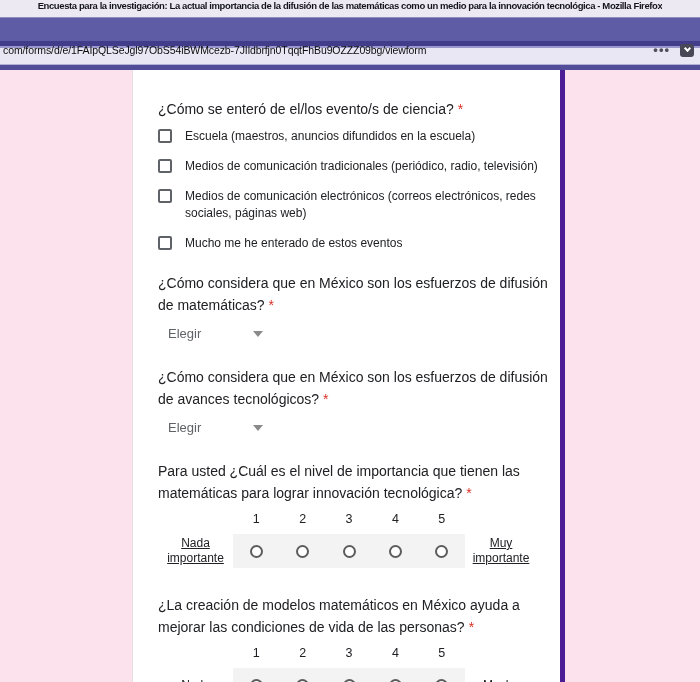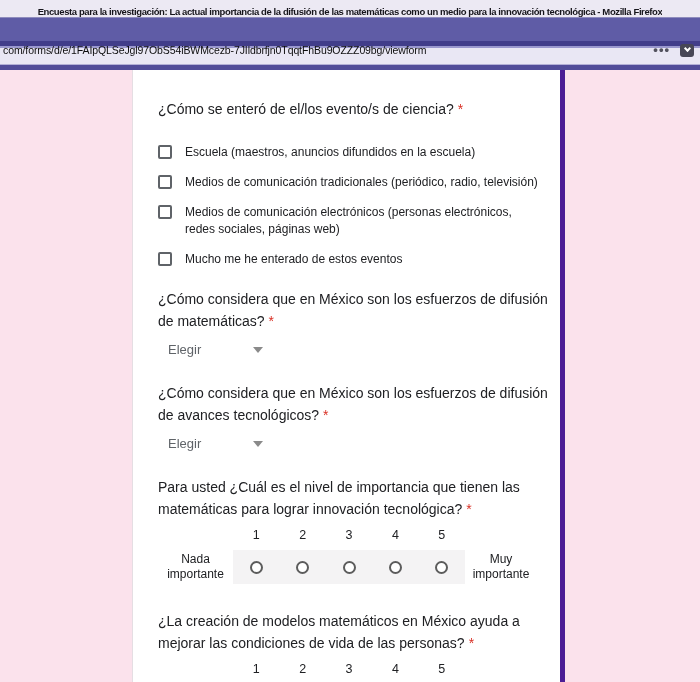--- a/index.html
+++ b/index.html
@@ -2,21 +2,21 @@
 <html><head>
 <meta charset="utf-8">
 <style>
   * { margin:0; padding:0; box-sizing:border-box; }
   html,body { width:700px; height:682px; overflow:hidden; }
   body { font-family:"Liberation Sans", sans-serif; background:#fbe2ec; }
 
   .window { width:700px; height:682px; display:flex; flex-direction:column; box-shadow: inset 0 0 0 1px #bcb9cb; }
 
   
-  .titlebar { height:17px; background:#ece9f3; display:flex; align-items:flex-end; justify-content:center; flex:none; }
+  .titlebar { height:17px; background:#ece9f3; display:flex; align-items:flex-start; justify-content:center; flex:none; }
   .titlebar span { font-size:9.5px; font-weight:bold; letter-spacing:-0.4px; color:#15141a; white-space:nowrap; overflow:hidden; }
   .tabstrip { height:24px; background:#5f5ca6; flex:none; border-top:1px solid #8f8cbd; }
   .navband  { height:5px; background:#413d8a; flex:none; }
   .navline  { height:2px; background:#9a98ce; flex:none; }
   .urlrow { height:16px; background:#e9e7f4; flex:none; display:flex; align-items:center; padding:0 6px 12px 3px; }
   .url { font-size:10.5px; color:#0c0c0d; letter-spacing:-0.1px; white-space:nowrap; overflow:hidden; flex:1; }
   .dots { font-size:13px; font-weight:bold; color:#52525e; line-height:10px; margin-right:10px; letter-spacing:1px; cursor:default; }
   .badge { width:14px; height:13px; background:#474756; border-radius:3px; display:flex; align-items:center; justify-content:center; }
   .badge .chev { width:5px; height:5px; border-right:2px solid #fff; border-bottom:2px solid #fff; transform:rotate(45deg); margin-top:-3px; }
   .stripline { height:1px; background:#b3b0d6; flex:none; }
@@ -25,41 +25,41 @@
   
   .page { flex:1; background:#fbe2ec; display:flex; justify-content:center; overflow:hidden; }
   .card { width:433px; margin-left:-3px; background:#ffffff; border-left:1px solid #e5dee3; border-right:5px solid #4c1d95;
           padding:28px 6px 0 25px; overflow:hidden; }
 
   .question { margin-bottom:0; }
   .qtitle { font-size:14px; font-weight:normal; color:#202124; line-height:22px; max-width:402px; }
   .req { color:#d93025; margin-left:4px; }
 
   
-  .opts { margin-top:24px; }
+  .opts { margin-top:8px; }
   .opt { display:flex; align-items:flex-start; margin-bottom:13px; cursor:pointer; }
   .cb { width:14px; height:14px; border:2px solid #5f6368; border-radius:2px; flex:none; margin-right:13px; margin-top:1px; }
   .optlabel { font-size:12px; color:#202124; line-height:17px; max-width:360px; }
 
   
   .dropdown { display:inline-flex; align-items:center; margin:10px 0 0 10px; cursor:pointer; }
   .ddtext { font-size:13px; color:#5f6368; }
   .ddarrow { width:0; height:0; border-left:5px solid transparent; border-right:5px solid transparent;
              border-top:6px solid #8a8a8a; margin-left:52px; }
 
   
   .scale { display:flex; align-items:flex-end; margin-top:5px; }
   .scale-mid { width:232px; display:flex; flex-direction:column; }
   .nums { display:flex; height:20px; margin-bottom:2px; }
   .nums span { flex:1; text-align:center; font-size:12.5px; color:#202124; }
   .radios { height:34px; background:#f4f3f4; display:flex; align-items:center; }
   .rcell { flex:1; display:flex; align-items:center; justify-content:center; cursor:pointer; }
   .radio { width:13px; height:13px; border:2px solid #5c5c5c; border-radius:50%; background:#fff; }
   .scale-label { height:34px; display:flex; align-items:center; justify-content:center; text-align:center;
-                 font-size:12px; color:#202124; line-height:15px; }
+                 font-size:12px; color:#202124; line-height:15px;text-decoration:underline; }
   .scale-label.left { width:75px; }
   .scale-label.right { width:72px; }
   .sec-mb-a { margin-bottom:20px; }
   .sec-mb-b { margin-bottom:24px; }
   .title-mb { margin-bottom:8px; }
   .scale-sec-gap { margin-bottom:26px; }
 </style>
 </head>
 <body>
 
@@ -93,21 +93,21 @@
           <div class="opt">
             <span class="cb"></span>
             <span class="optlabel">Escuela (maestros, anuncios difundidos en la escuela)</span>
           </div>
           <div class="opt">
             <span class="cb"></span>
             <span class="optlabel">Medios de comunicación tradicionales (periódico, radio, televisión)</span>
           </div>
           <div class="opt">
             <span class="cb"></span>
-            <span class="optlabel">Medios de comunicación electrónicos (personas electrónicos, redes sociales, páginas web)</span>
+            <span class="optlabel">Medios de comunicación electrónicos (correos electrónicos, redes sociales, páginas web)</span>
           </div>
           <div class="opt">
             <span class="cb"></span>
             <span class="optlabel">Mucho me he enterado de estos eventos</span>
           </div>
         </div>
       </section>
 
       <section class="question sec-mb-b">
         <div class="qtitle"><span>¿Cómo considera que en México son los esfuerzos de difusión de matemáticas?</span><span class="req">*</span></div>

